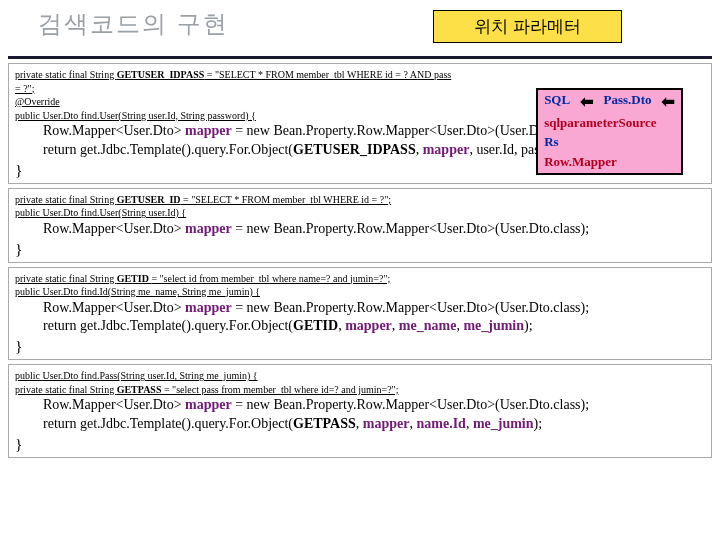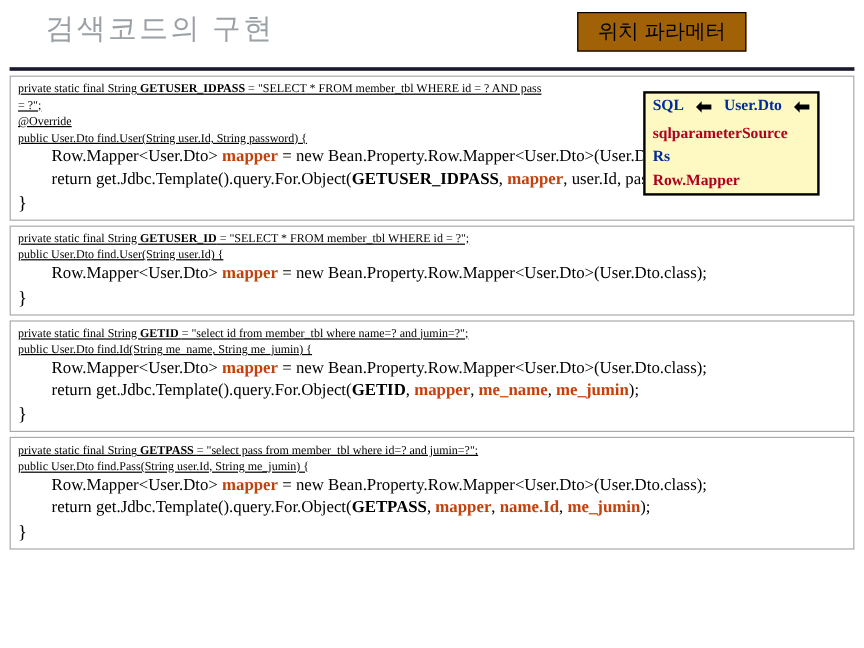--- a/index.html
+++ b/index.html
@@ -1,46 +1,46 @@
 <!DOCTYPE html>
 <html><head>
 <meta charset="utf-8">
 <style>
   html,body{margin:0;padding:0;width:720px;height:540px;font-family:"Malgun Gothic","Arial",sans-serif;background:#fff;}
   .header{position:relative;height:50px;border-bottom:3px solid #1a1a2e;margin:6px 8px 0 8px;}
   .title{position:absolute;left:30px;top:2px;font-size:24px;color:#9aa0a6;letter-spacing:2px;}
-  .badge{position:absolute;right:90px;top:4px;border:1.5px solid #000;padding:4px 16px;font-size:17px;background:#a16207;margin-left:44px;}
+  .badge{position:absolute;right:90px;top:4px;border:1.5px solid #000;padding:4px 40px;font-size:17px;background:#fde047;margin-left:44px;}
   .codebox{border:1px solid #aaa;margin:4px 8px 0 8px;padding:4px 6px 2px 6px;font-size:14px;line-height:1.35;font-family:"Malgun Gothic",serif;color:#000;position:relative;}
   .codebox.big{height:auto;}
   .b{font-weight:bold;}
-  .purple{color:#c2410c;font-weight:bold;}
+  .purple{color:#701a75;font-weight:bold;}
   .decl{font-size:10px;text-decoration:underline;}
   .body-line{padding-left:28px;font-size:14px;}
   .brace{font-size:15.5px;}
-  .callout{position:absolute;right:28px;top:12px;border:2.5px solid #000;background:#fef9c3;z-index:5;font-size:13px;line-height:1.25;}
+  .callout{position:absolute;right:28px;top:24px;border:2.5px solid #000;background:#f9a8d4;z-index:5;font-size:13px;line-height:1.25;}
   .callout td{padding:0 4px 1px 4px;vertical-align:top;}
   .arrow{font-family:Arial;font-size:16px;font-weight:bold;}
   .cobalt{color:#002a9e;font-weight:bold;}
   .red{color:#b00020;font-weight:bold;}
 </style>
 </head>
 <body>
 
 <div class="header">
   <div class="title">검색코드의 구현</div>
   <div class="badge">위치 파라메터</div>
 </div>
 
 <div class="codebox big">
   <table class="callout">
     <tbody>
         <tr>
           <td class="cobalt">SQL</td>
         <td class="arrow">⬅</td>
-        <td class="cobalt">User.Dto</td>
+        <td class="cobalt">Pass.Dto</td>
         <td class="arrow">⬅</td>
         </tr>
     <tr>
           <td colspan="4" class="red">sqlparameterSource</td>
         </tr>
     <tr>
           <td class="cobalt">Rs</td>
           <td></td>
           <td></td>
           <td></td>
@@ -85,24 +85,24 @@
   <div class="body-line">
     <span>Row.Mapper&lt;User.Dto&gt; </span><span class="purple">mapper</span><span> = new Bean.Property.Row.Mapper&lt;User.Dto&gt;(User.Dto.class);</span>
   </div>
   <div class="body-line">
     <span>return get.Jdbc.Template().query.For.Object(</span><span class="b">GETID</span><span>, </span><span class="purple">mapper</span><span>, </span><span class="purple">me_name</span><span>, </span><span class="purple">me_jumin</span><span>);</span>
   </div>
   <div class="brace">}</div>
 </div>
 
 <div class="codebox">
+  <div class="decl">public User.Dto find.Pass(String user.Id, String me_jumin) {</div>
   <div class="decl">
     <span>private static final String </span><span class="b">GETPASS </span><span> = "select pass from member_tbl where id=? and jumin=?";</span>
   </div>
-  <div class="decl">public User.Dto find.Pass(String user.Id, String me_jumin) {</div>
   <div class="body-line">
     <span>Row.Mapper&lt;User.Dto&gt; </span><span class="purple">mapper</span><span> = new Bean.Property.Row.Mapper&lt;User.Dto&gt;(User.Dto.class);</span>
   </div>
   <div class="body-line">
     <span>return get.Jdbc.Template().query.For.Object(</span><span class="b">GETPASS</span><span>, </span><span class="purple">mapper</span><span>, </span><span class="purple">name.Id</span><span>, </span><span class="purple">me_jumin</span><span>);</span>
   </div>
   <div class="brace">}</div>
 </div>
 
 </body></html>

